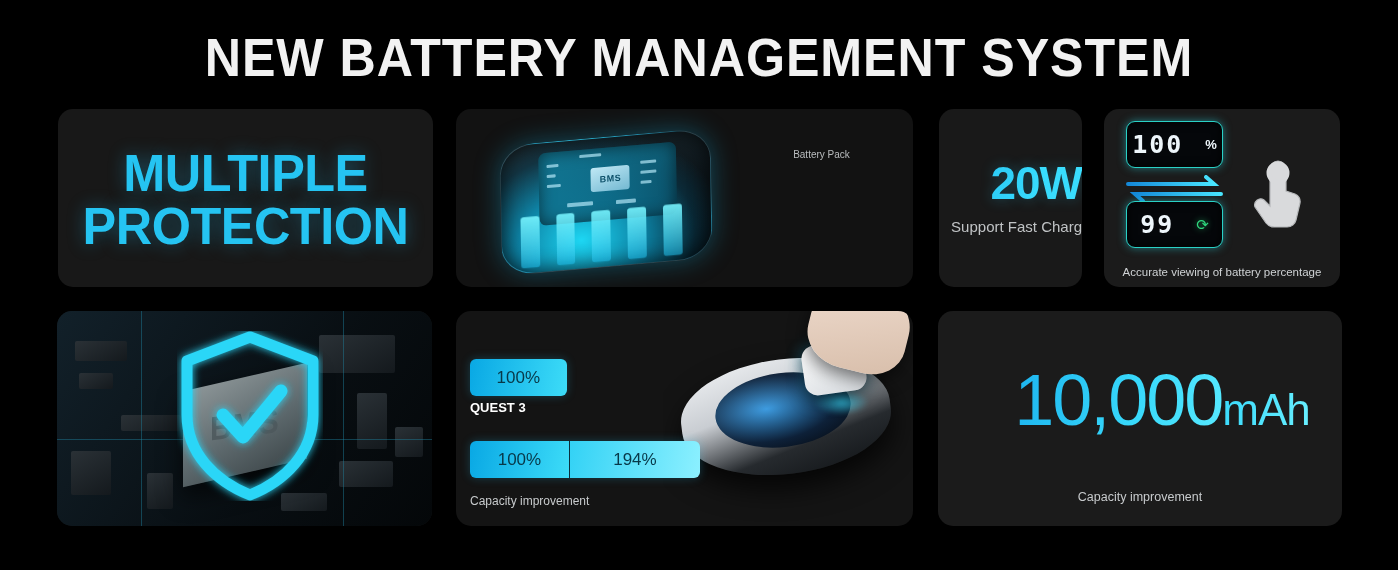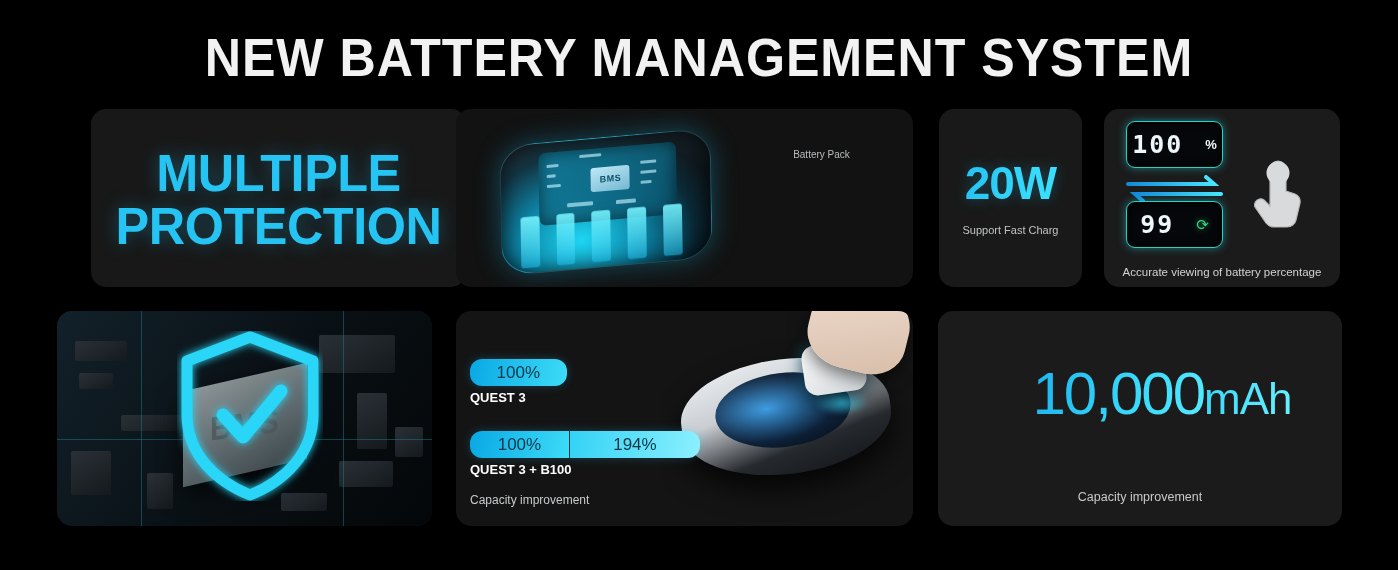--- a/index.html
+++ b/index.html
@@ -24,21 +24,21 @@
 
   
   .panel {
     position: absolute;
     border-radius: 15px;
     background: #171717;
     overflow: hidden;
   }
 
   
-  #p-multiple   { left: 58px;   top: 109px; width: 375px; height: 178px; background:#181818;margin-left:33px; }
+  #p-multiple   { left: 58px;   top: 109px; width: 375px; height: 178px; background:#181818; }
   #p-b100       { left: 456px;  top: 109px; width: 457px; height: 178px; background:#121212; }
   #p-20w        { left: 939px;  top: 109px; width: 143px; height: 178px; background:#191919; }
   #p-percentage { left: 1104px; top: 109px; width: 236px; height: 178px; background:#1b1b1b; }
   
   #p-shield     { left: 57px;   top: 311px; width: 375px; height: 215px; background:#101214; }
   #p-capacity   { left: 456px;  top: 311px; width: 457px; height: 215px; background:#141414; }
   #p-mah        { left: 938px;  top: 311px; width: 404px; height: 215px; background:#1b1b1b; }
 
   
   .mp-wrap {
@@ -87,28 +87,28 @@
     border-radius:3px; filter: blur(.4px);
   }
   .b100-label { position:absolute; left:278px; top:38px; width:175px; text-align:center; }
   .b100-big {
     font-size: 54px; font-weight: bold; color:#28bdf0; letter-spacing:-1px;
     text-shadow: 0 0 16px rgba(35,180,240,.4);
   }
   .b100-sub { margin-top:2px; font-size:10px; color:#b9bcbe; }
 
   
-  .w20-wrap { position:absolute; left:0; top:47px; width:100%; text-align:center; }
+  .w20-wrap { position:absolute; left:0; top:47px; width:100%; text-align:right; }
   .w20-big {
     font-size: 46px; font-weight: bold; letter-spacing:-1px;
     background: linear-gradient(100deg,#1fb8ef 0%, #3ce0ff 70%);
     -webkit-background-clip:text; background-clip:text; color:transparent;
     text-shadow: 0 0 14px rgba(40,200,245,.28);
   }
-  .w20-sub { margin-top:14px; font-size:11px; color:#c0c3c5; }
+  .w20-sub { margin-top:8px; font-size:15px; color:#c0c3c5; }
 
   
   .pct-stage { position:absolute; left:0; top:0; width:100%; height:100%; }
   .led {
     position:absolute; width:97px; height:47px;
     background:#05070a; border-radius:9px;
     border:1.5px solid #2ad1c6;
     box-shadow: 0 0 9px rgba(40,200,210,.55), inset 0 0 10px rgba(0,0,0,.9);
     display:flex; align-items:center; justify-content:center; gap:20px;
   }
@@ -174,37 +174,37 @@
     box-shadow: 0 6px 18px rgba(0,0,0,.55);
   }
   .vr-glow {
     position:absolute; left:150px; top:78px; width:56px; height:26px;
     background: radial-gradient(ellipse, rgba(60,220,255,.8), rgba(0,0,0,0) 70%);
     filter: blur(2px);
   }
 
   .cap-block { position:absolute; left:14px; top:48px; width:230px; }
   .bar {
-    height: 27px; border-radius: 12px; display:flex; align-items:stretch;
+    height: 37px; border-radius: 6px; display:flex; align-items:stretch;
     box-shadow: 0 0 10px rgba(35,190,240,.25);
     overflow:hidden;
   }
   .bar-seg {
     display:flex; align-items:center; justify-content:center;
     font-size:17px; font-weight:500; color:#083848;
   }
   .seg-a { background: linear-gradient(100deg,#09a8e4 0%, #3ddcf8 100%); }
   .seg-b { background: linear-gradient(100deg,#33d2f5 0%, #8cf0ff 100%); border-left:1.5px solid #0a2f3d; }
   .bar-label { margin-top:4px; font-size:13px; font-weight:bold; color:#ffffff; }
   .cap-caption { margin-top:16px; font-size:12px; color:#c7cacc; }
 
   
   .mah-wrap { position:absolute; left:0; top:48px; width:100%; text-align:center; }
   .mah-num {
-    font-size: 60px; font-weight: normal; letter-spacing:-2px;
+    font-size: 72px; font-weight: normal; letter-spacing:-2px;
     background: linear-gradient(100deg,#1db4ef 0%, #38d9fb 58%, #57e9ff 100%);
     -webkit-background-clip:text; background-clip:text; color:transparent;margin-left:44px;
   }
   .mah-unit {
     font-size: 44px; letter-spacing:-1px;
     background: linear-gradient(100deg,#38d9fb 0%, #6af0ff 100%);
     -webkit-background-clip:text; background-clip:text; color:transparent;
   }
   .mah-caption {
     position:absolute; left:0; bottom:22px; width:100%;
@@ -347,21 +347,20 @@
 
       <div class="bar" style="width:42%;">
         <div class="bar-seg seg-a" style="flex:1 1 100%;">100%</div>
       </div>
       <div class="bar-label">QUEST 3</div>
 
       <div class="bar" style="width:100%;margin-top:26px;">
         <div class="bar-seg seg-a" style="flex:0 0 43%;">100%</div>
         <div class="bar-seg seg-b" style="flex:0 0 57%;">194%</div>
       </div>
-      <div class="bar-label">QUEST 3  + B100</div>
 
       <div class="cap-caption">Capacity improvement</div>
     </div>
   </div>
 
   <div class="panel" id="p-mah">
     <div class="mah-wrap">
       <span class="mah-num">10,000</span><span class="mah-unit">mAh</span>
     </div>
     <div class="mah-caption">Capacity improvement</div>

